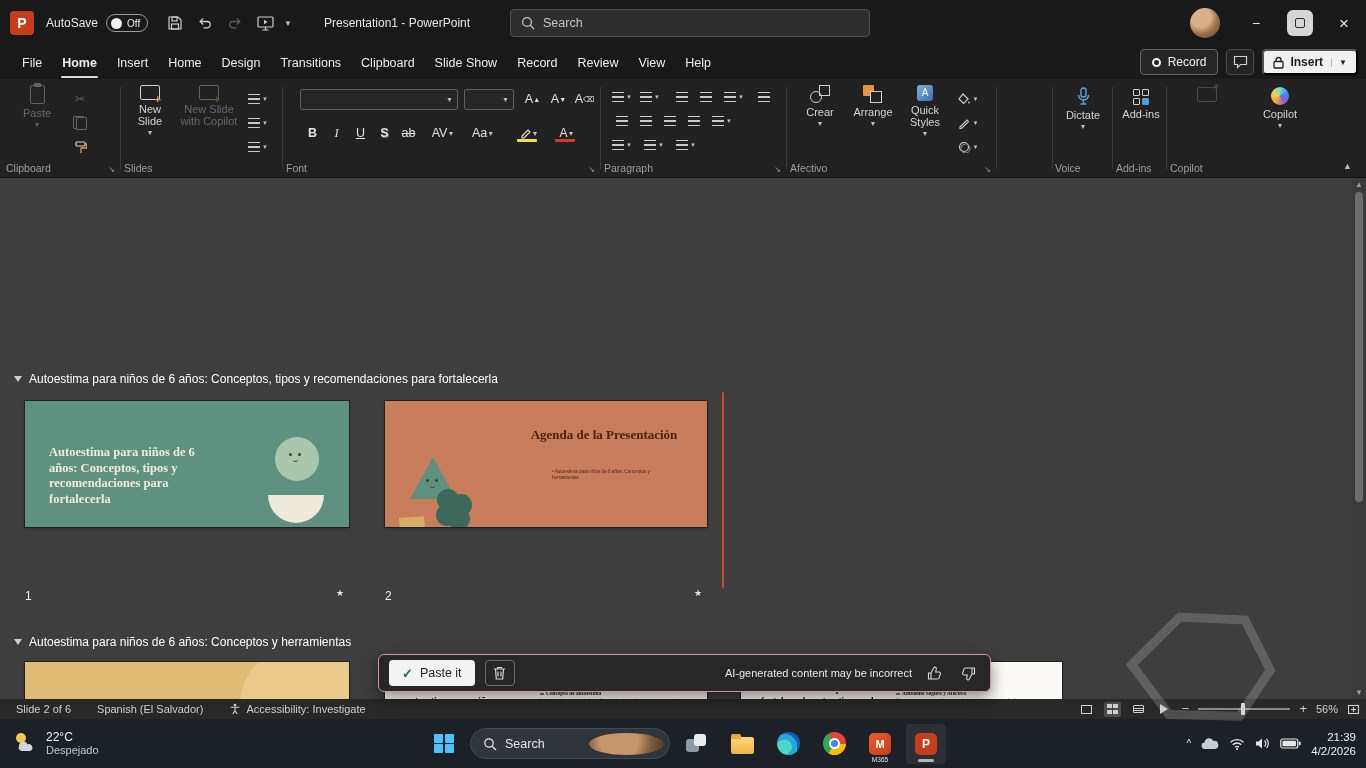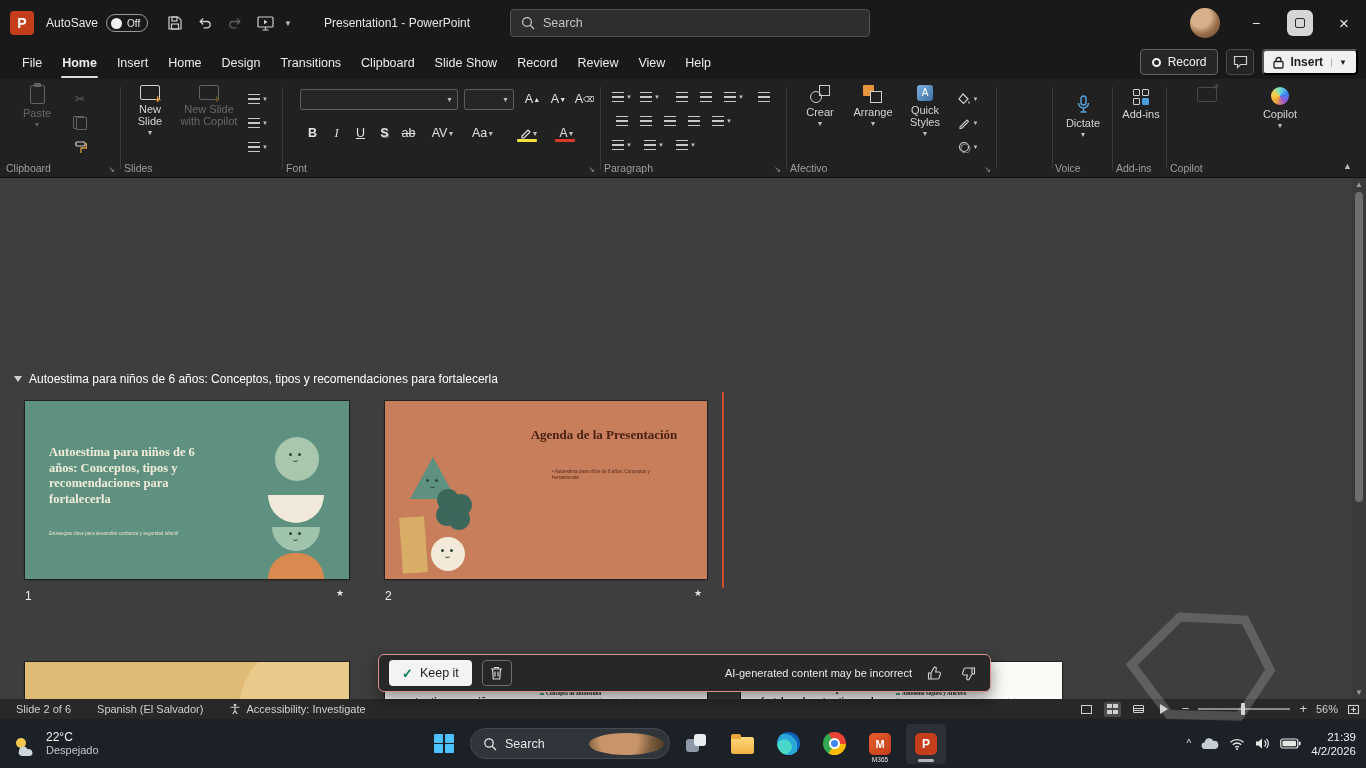--- a/index.html
+++ b/index.html
@@ -88,21 +88,21 @@
   .copilot-ic{width:18px;height:18px;border-radius:50%;
     background:conic-gradient(#6ee0d0,#3b82f6,#9b59d0,#f2a33a,#f2d24a,#6ee0d0)}
   .ds-ic{width:20px;height:15px;border:1.4px solid #8a8a8a;border-radius:2px;position:relative}
   .ds-ic::after{content:"★";position:absolute;right:-4px;top:-7px;font-size:8px;color:#8a8a8a}
   .collapse-chev{position:absolute;right:14px;bottom:6px;color:#bdbdbd;font-size:9px;cursor:pointer}
 
   
   .canvas{position:absolute;top:178px;left:0;right:0;height:521px;background:#3e3e3e;overflow:hidden}
   .sec-head{position:absolute;display:flex;align-items:center;gap:7px;color:#fff;font-size:12px;cursor:pointer}
   .sec-tri{width:0;height:0;border-left:4.5px solid transparent;border-right:4.5px solid transparent;border-top:6px solid #d0d0d0}
-  .card{position:absolute;width:324px;height:178px;background:#fff;box-shadow:0 0 0 1px rgba(0,0,0,.4),0 1px 3px rgba(0,0,0,.3);cursor:pointer;overflow:hidden}
+  .card{position:absolute;width:324px;height:126px;background:#fff;box-shadow:0 0 0 1px rgba(0,0,0,.4),0 1px 3px rgba(0,0,0,.3);cursor:pointer;overflow:hidden}
   .slide-num{position:absolute;color:#f0f0f0;font-size:12px}
   .star{position:absolute;color:#e2e2e2;font-size:9px}
   .ins-line{position:absolute;width:2px;border-radius:1px}
   .kao{position:absolute}
   .kao::before{content:"";position:absolute;width:3px;height:3px;border-radius:50%;background:#2f4638;box-shadow:9px 0 0 #2f4638}
   .kao::after{content:"";position:absolute;left:3.5px;top:4px;width:5px;height:3.5px;
     border-bottom:1.2px solid #2f4638;border-radius:0 0 5px 5px}
   
   .s1-title{position:absolute;left:24px;top:44px;width:158px;font-family:"Liberation Serif",serif;
     font-weight:700;font-size:12.5px;line-height:15.5px;color:#f2ecd9}
@@ -152,21 +152,21 @@
   .vi-grid span{background:#cfcfcf}
   .vi-read{width:11px;height:8px;border:1.2px solid #cfcfcf;border-radius:1px;
     background:repeating-linear-gradient(to bottom,transparent 0 1.5px,#cfcfcf 1.5px 2.5px)}
   .vi-show{width:0;height:0;border-top:5px solid transparent;border-bottom:5px solid transparent;border-left:8px solid #cfcfcf}
   .zoom-track{width:92px;height:2px;background:#8a8a8a;position:relative;cursor:pointer}
   .zoom-thumb{position:absolute;left:46%;top:-5px;width:4px;height:12px;background:#d6d6d6;border-radius:1px}
   .zoom-sign{font-size:13px;cursor:pointer;line-height:10px}
 
   
   .taskbar{position:absolute;top:719px;left:0;right:0;height:49px;background:#1c2127;display:flex;align-items:center}
-  .weather{display:flex;align-items:flex-end;gap:8px;margin-left:12px;cursor:pointer}
+  .weather{display:flex;align-items:flex-start;gap:8px;margin-left:12px;cursor:pointer}
   .w-temp{color:#f2f2f2;font-size:12px;line-height:14px}
   .w-cond{color:#c2c8ce;font-size:11px;line-height:13px}
   .tb-center{position:absolute;left:424px;display:flex;align-items:center;gap:6px}
   .task-ic{width:40px;height:40px;border:none;background:transparent;border-radius:4px;display:flex;flex-direction:column;
     align-items:center;justify-content:center;cursor:pointer;position:relative}
   .task-ic.active{background:rgba(255,255,255,.07)}
   .task-ic.active::after{content:"";position:absolute;bottom:2px;width:16px;height:3px;border-radius:2px;background:#b0b6bb}
   .win-logo{display:grid;grid-template-columns:9px 9px;grid-template-rows:9px 9px;gap:1.6px}
   .win-logo span{background:#4cc2ff;border-radius:1px}
   .tb-searchpill{width:200px;height:31px;border-radius:16px;background:#30353b;border:1px solid #454a50;
@@ -486,21 +486,21 @@
             <circle cx="7.5" cy="7.5" r="4.5" fill="none" stroke="#8a8a8a" stroke-width="1.1"></circle>
           </svg>
         <span class="chev">▼</span>
       </div>
       <div class="glabel">Afectivo</div>
       <span class="launcher">↘</span>
     </div>
 
 
     <div class="rg" style="left:1055px;width:56px">
-      <button class="gbtn" style="left:4px;top:14px;width:48px">
+      <button class="gbtn" style="left:4px;top:6px;width:48px">
         <svg width="15" height="19" viewBox="0 0 15 19">
             <rect x="5" y="1" width="5" height="9" rx="2.5" fill="none" stroke="#58a6e0" stroke-width="1.4"></rect>
             <path d="M2.5 8a5 5 0 0 0 10 0M7.5 13v4M4.5 17h6" fill="none" stroke="#58a6e0" stroke-width="1.4"></path>
           </svg>
         <span class="lbl">Dictate</span>
           <span class="chev">▼</span>
       </button>
       <div class="glabel">Voice</div>
     </div>
 
@@ -564,20 +564,24 @@
       <div class="deco" style="left:16px;top:116px;width:25px;height:56px;background:#d8ae66;transform:rotate(-4deg)"></div>
       <div class="deco" style="left:46px;top:136px;width:34px;height:34px;border-radius:50%;background:#f2e9d8">
         <span class="kao" style="left:10px;top:12px"></span>
       </div>
     </div>
     <div class="slide-num" style="left:385px;top:411px">2</div>
     <div class="star" style="left:694px;top:410px">★</div>
 
     <div class="ins-line" style="left: 722px; top: 214px; height: 196px; background: rgb(207, 75, 50);"></div>
 
+    <div class="sec-head" style="left:14px;top:457px">
+      <span class="sec-tri"></span>
+      <span>Autoestima para niños de 6 años: Conceptos y herramientas</span>
+    </div>
 
     <div class="card" style="left: 25px; top: 484px; background: rgb(224, 187, 118);">
       <div class="s3-blob"></div>
 
     </div>
 
     <div class="card sw" style="left:385px;top:484px;width:322px">
       <div class="sw-title" style="width:108px">Definición sencilla de autoestima para niños</div>
 
       <div class="sw-col">
@@ -606,21 +610,21 @@
     <div class="vscroll">
       <span class="varrow" style="top:2px">▲</span>
       <div class="vthumb" style="top:14px;height:310px"></div>
       <span class="varrow" style="bottom:2px">▼</span>
     </div>
   </main>
 
   <div class="aibar">
     <button class="keep-btn">
       <span class="keep-chk">✓</span>
-      <span>Keep it</span>
+      <span>Paste it</span>
     </button>
     <button class="trash-btn">
       <svg width="13" height="14" viewBox="0 0 13 14">
           <path d="M1 3h11M4.5 3V1.5h4V3M2.5 3l.8 10h6.4l.8-10M5 5.5v5M8 5.5v5" fill="none" stroke="#d6d6d6" stroke-width="1.2"></path>
         </svg>
     </button>
     <span class="ai-notice">AI-generated content may be incorrect</span>
     <button class="thumb-btn">
       <svg width="15" height="15" viewBox="0 0 15 15">
           <path d="M1.5 7h2.5v6H1.5zM4 13h6.5a1.8 1.8 0 0 0 1.7-1.3l1.2-4A1.4 1.4 0 0 0 12 6H8.7l.6-3A1.4 1.4 0 0 0 6.8 1.8L4 7" fill="none" stroke="#d6d6d6" stroke-width="1.1"></path>

